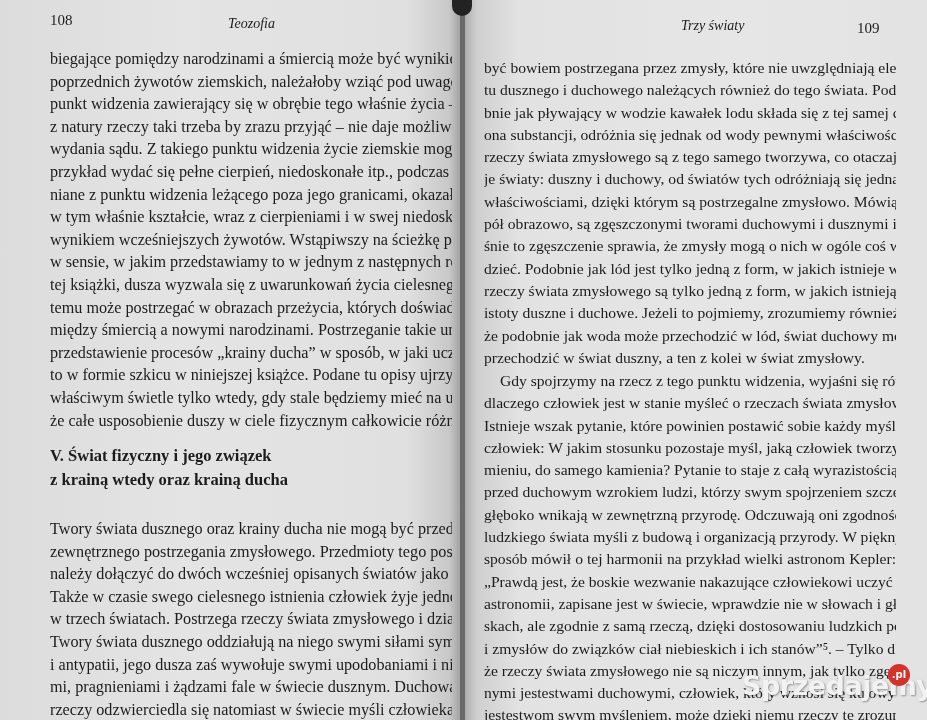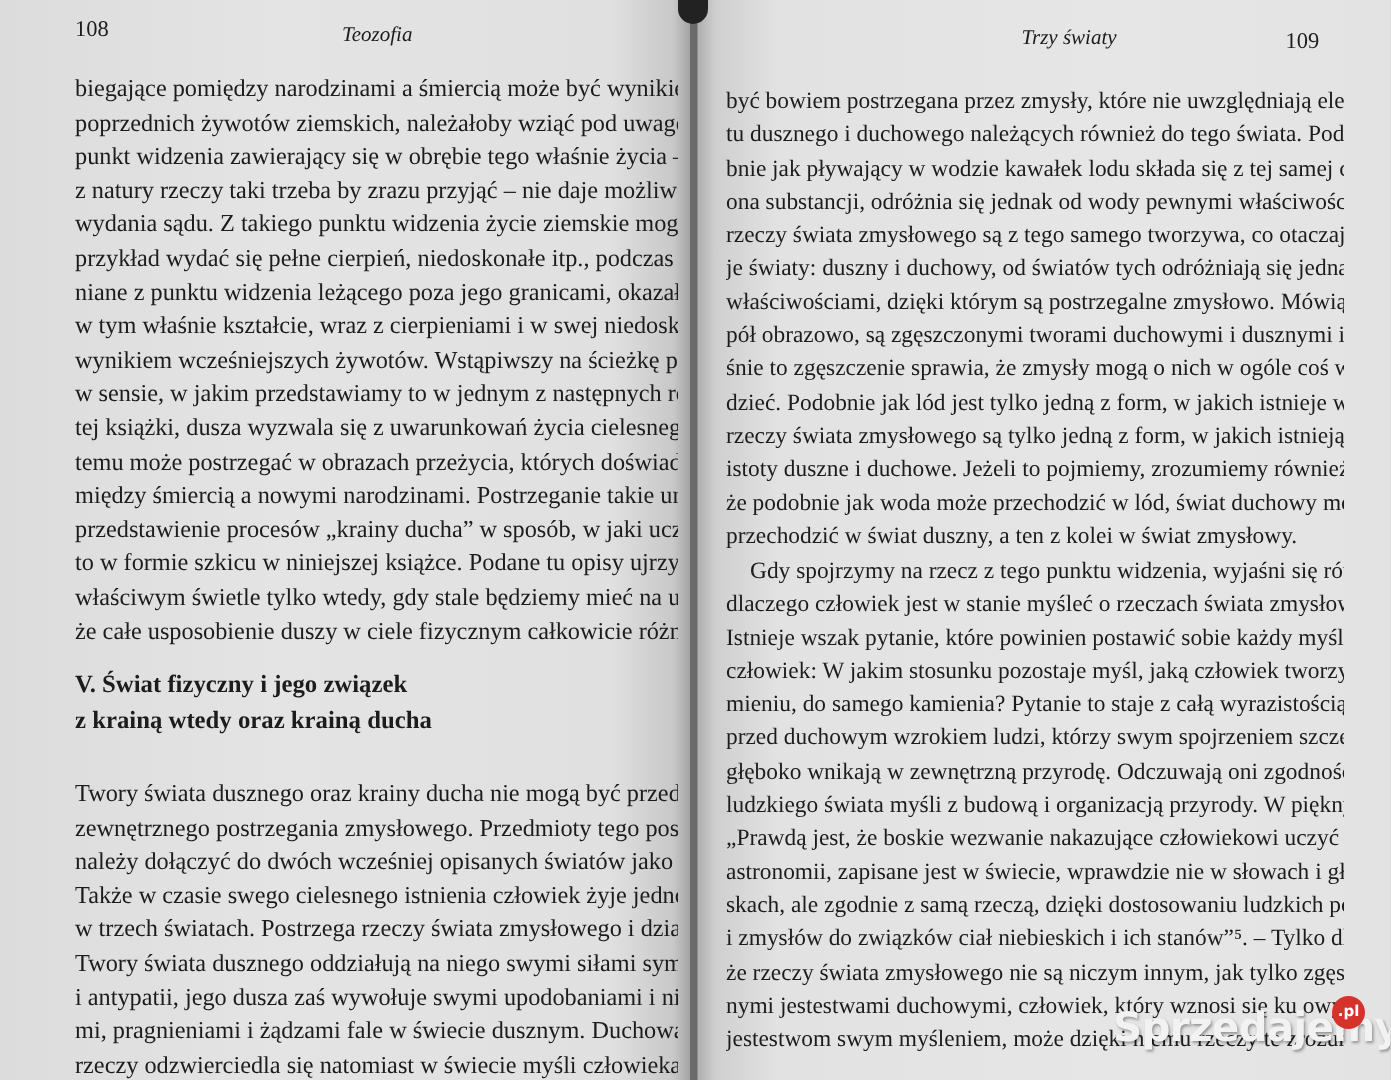--- a/index.html
+++ b/index.html
@@ -91,20 +91,21 @@
     </div>
   <div class="text right-text" style="top:370px;" id="rp2">
       <span class="line indent">Gdy spojrzymy na rzecz z tego punktu widzenia, wyjaśni się również,</span>
       <span class="line">dlaczego człowiek jest w stanie myśleć o rzeczach świata zmysłowego.</span>
       <span class="line">Istnieje wszak pytanie, które powinien postawić sobie każdy myślący</span>
       <span class="line">człowiek: W jakim stosunku pozostaje myśl, jaką człowiek tworzy o ka-</span>
       <span class="line">mieniu, do samego kamienia? Pytanie to staje z całą wyrazistością</span>
       <span class="line">przed duchowym wzrokiem ludzi, którzy swym spojrzeniem szczególnie</span>
       <span class="line">głęboko wnikają w zewnętrzną przyrodę. Odczuwają oni zgodność</span>
       <span class="line">ludzkiego świata myśli z budową i organizacją przyrody. W piękny</span>
+      <span class="line">sposób mówił o tej harmonii na przykład wielki astronom Kepler:</span>
       <span class="line">„Prawdą jest, że boskie wezwanie nakazujące człowiekowi uczyć się</span>
       <span class="line">astronomii, zapisane jest w świecie, wprawdzie nie w słowach i gło-</span>
       <span class="line">skach, ale zgodnie z samą rzeczą, dzięki dostosowaniu ludzkich pojęć</span>
       <span class="line">i zmysłów do związków ciał niebieskich i ich stanów”⁵. – Tylko dlatego,</span>
       <span class="line">że rzeczy świata zmysłowego nie są niczym innym, jak tylko zgęszczo-</span>
       <span class="line">nymi jestestwami duchowymi, człowiek, który wznosi się ku owym</span>
       <span class="line">jestestwom swym myśleniem, może dzięki niemu rzeczy te zrozumieć.</span>
     </div>
 
   <div class="gutter"></div>

